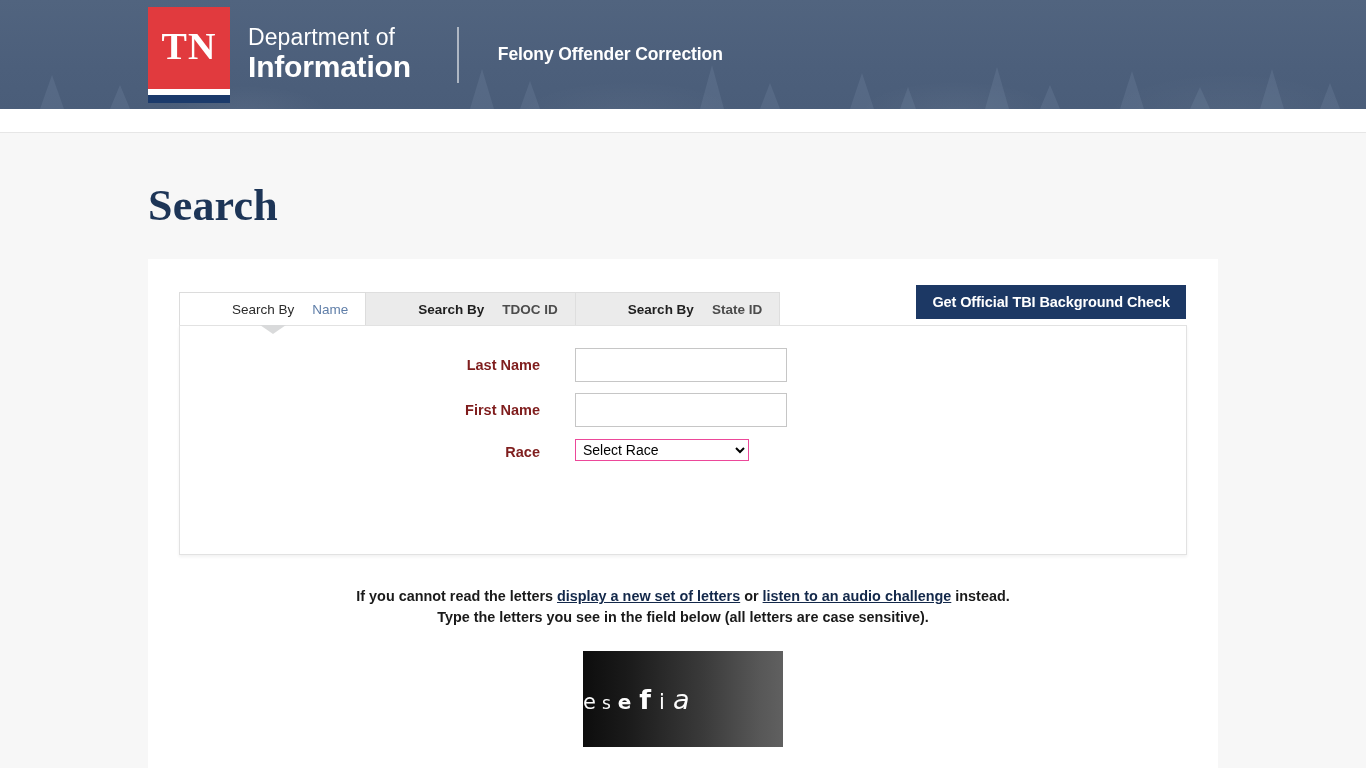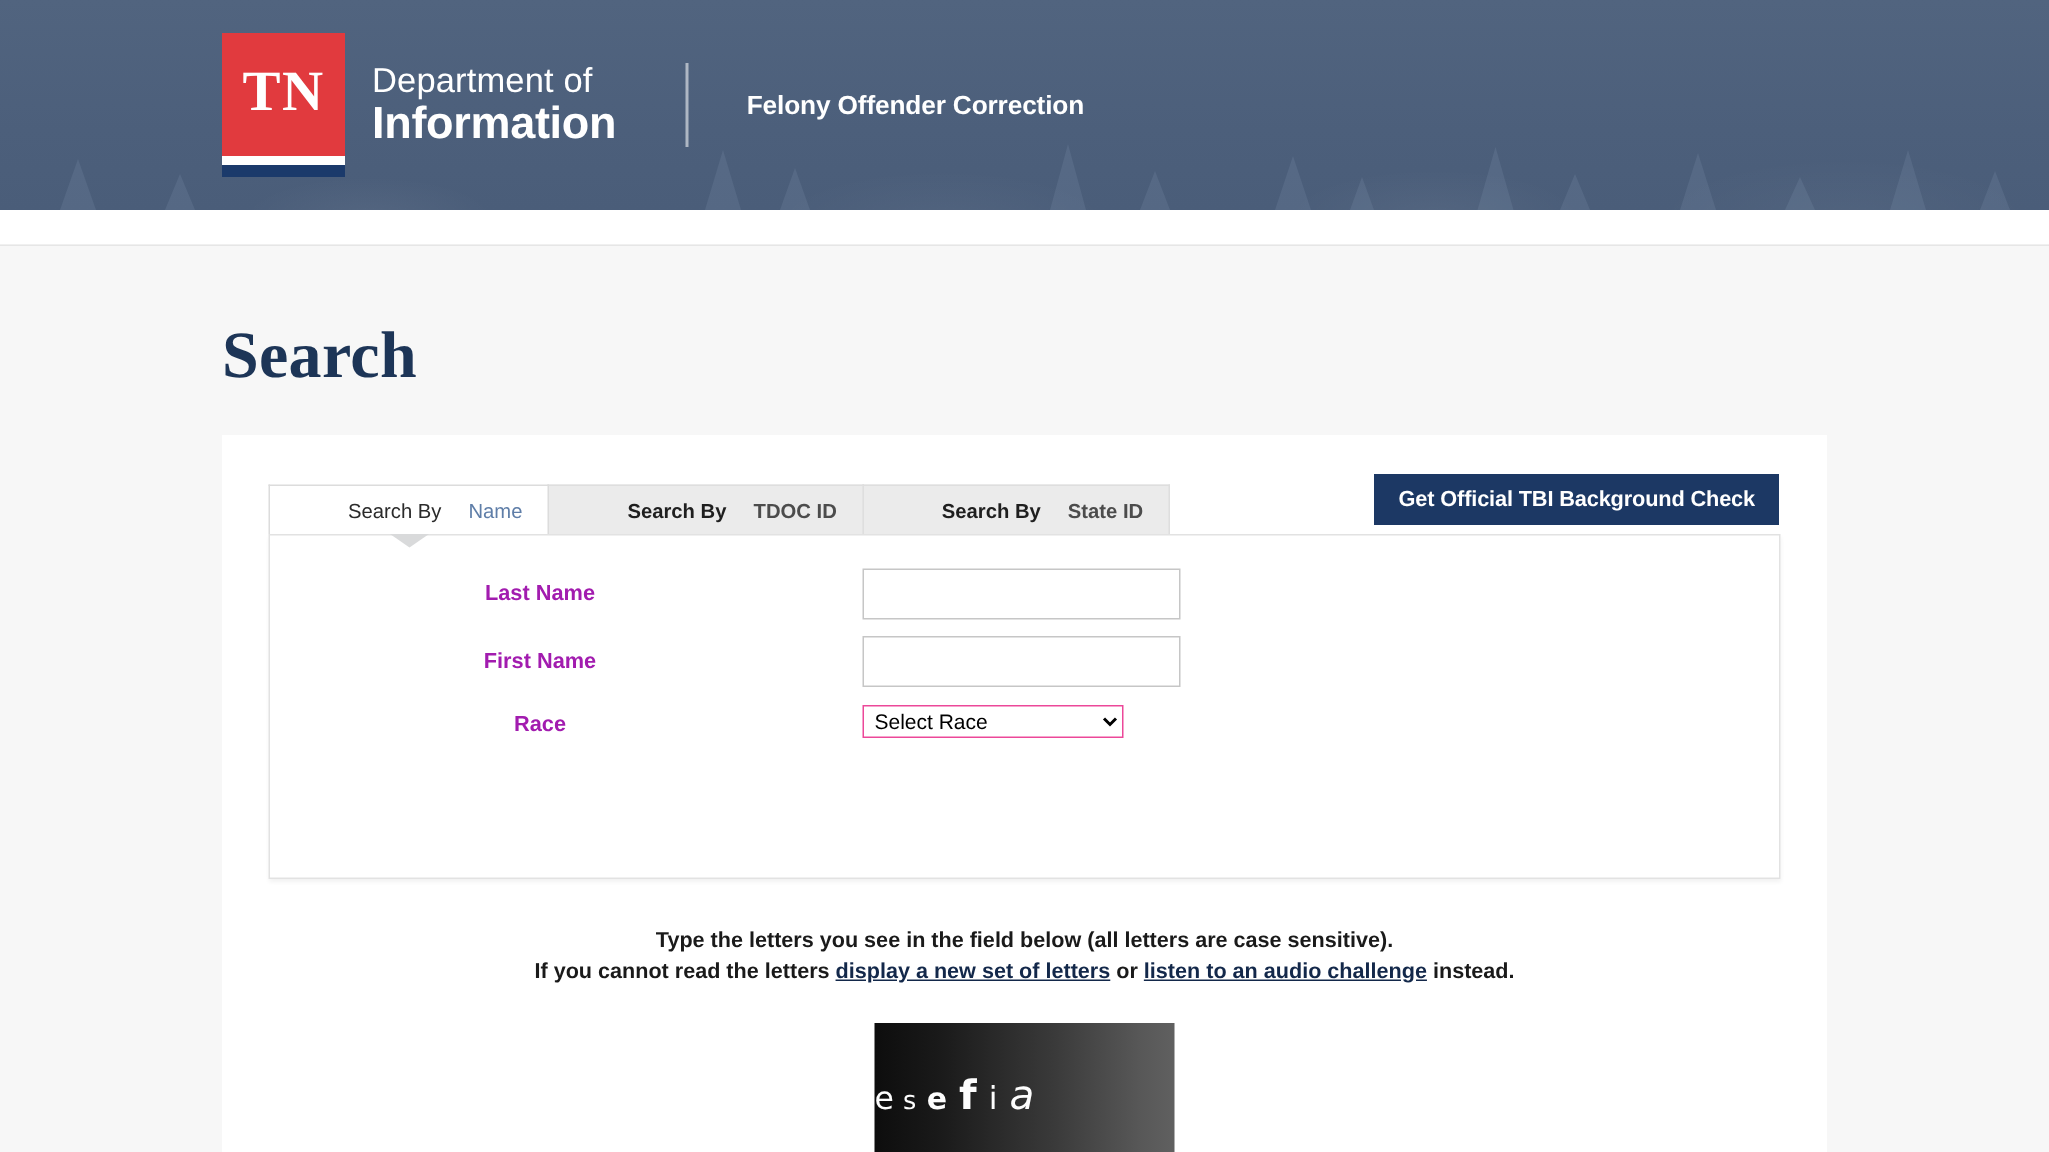--- a/index.html
+++ b/index.html
@@ -9,21 +9,21 @@
     width: 1366px; height: 768px;
     overflow: hidden;
     background: #f7f7f7;
     font-family: "Liberation Sans", sans-serif;
   }
 
   
   .site-header {
     position: relative;
     width: 1366px;
-    height: 140px;
+    height: 109px;
     background: #4e617d;
     overflow: hidden;
   }
   .header-bg {
     position: absolute;
     inset: 0;
     background:
       radial-gradient(ellipse 120px 40px at 18% 104%, rgba(255,255,255,.055), transparent 70%),
       radial-gradient(ellipse 160px 50px at 46% 106%, rgba(255,255,255,.045), transparent 70%),
       radial-gradient(ellipse 140px 45px at 70% 103%, rgba(255,255,255,.05), transparent 70%),
@@ -164,25 +164,25 @@
     border: 1px solid #e2e2e2;
     background: #ffffff;
     box-shadow: 0 2px 3px rgba(0,0,0,.055);
     padding: 22px 0 26px 0;
     min-height: 230px;
   }
   .form-grid { width: 100%; }
   .form-row { display: flex; align-items: flex-start; }
   .form-label {
     width: 395px;
-    text-align: center;
+    text-align: right;
     padding-right: 35px;
     font-size: 14.5px;
     font-weight: bold;
-    color: #a21caf;
+    color: #7f1d1d;
     line-height: 1;
   }
   .form-field { flex: 1; }
 
   .alias-row { margin-bottom: 14px; }
   .alias-block {
     margin-left: 395px;
     display: flex;
     align-items: flex-start;
     font-size: 14.3px;
@@ -350,24 +350,24 @@
             <select class="race-select">
               <option>Select Race</option>
             </select>
           </div>
         </div>
 
       </div>
     </div>
 
     <div class="captcha-block">
-      <div class="captcha-line">Type the letters you see in the field below (all letters are case sensitive).</div>
       <div class="captcha-line">
         <span>If you cannot read the letters </span><a class="captcha-link">display a new set of letters</a><span> or </span><a class="captcha-link">listen to an audio challenge</a><span> instead.</span>
       </div>
+      <div class="captcha-line">Type the letters you see in the field below (all letters are case sensitive).</div>
 
       <div class="captcha-image">
         <div class="captcha-text">
           <span class="cc cc1">e</span><span class="cc cc2">s</span><span class="cc cc3">e</span><span class="cc cc4">f</span><span class="cc cc5">i</span><span class="cc cc6">a</span>
         </div>
       </div>
 
     </div>
 
   </div>

